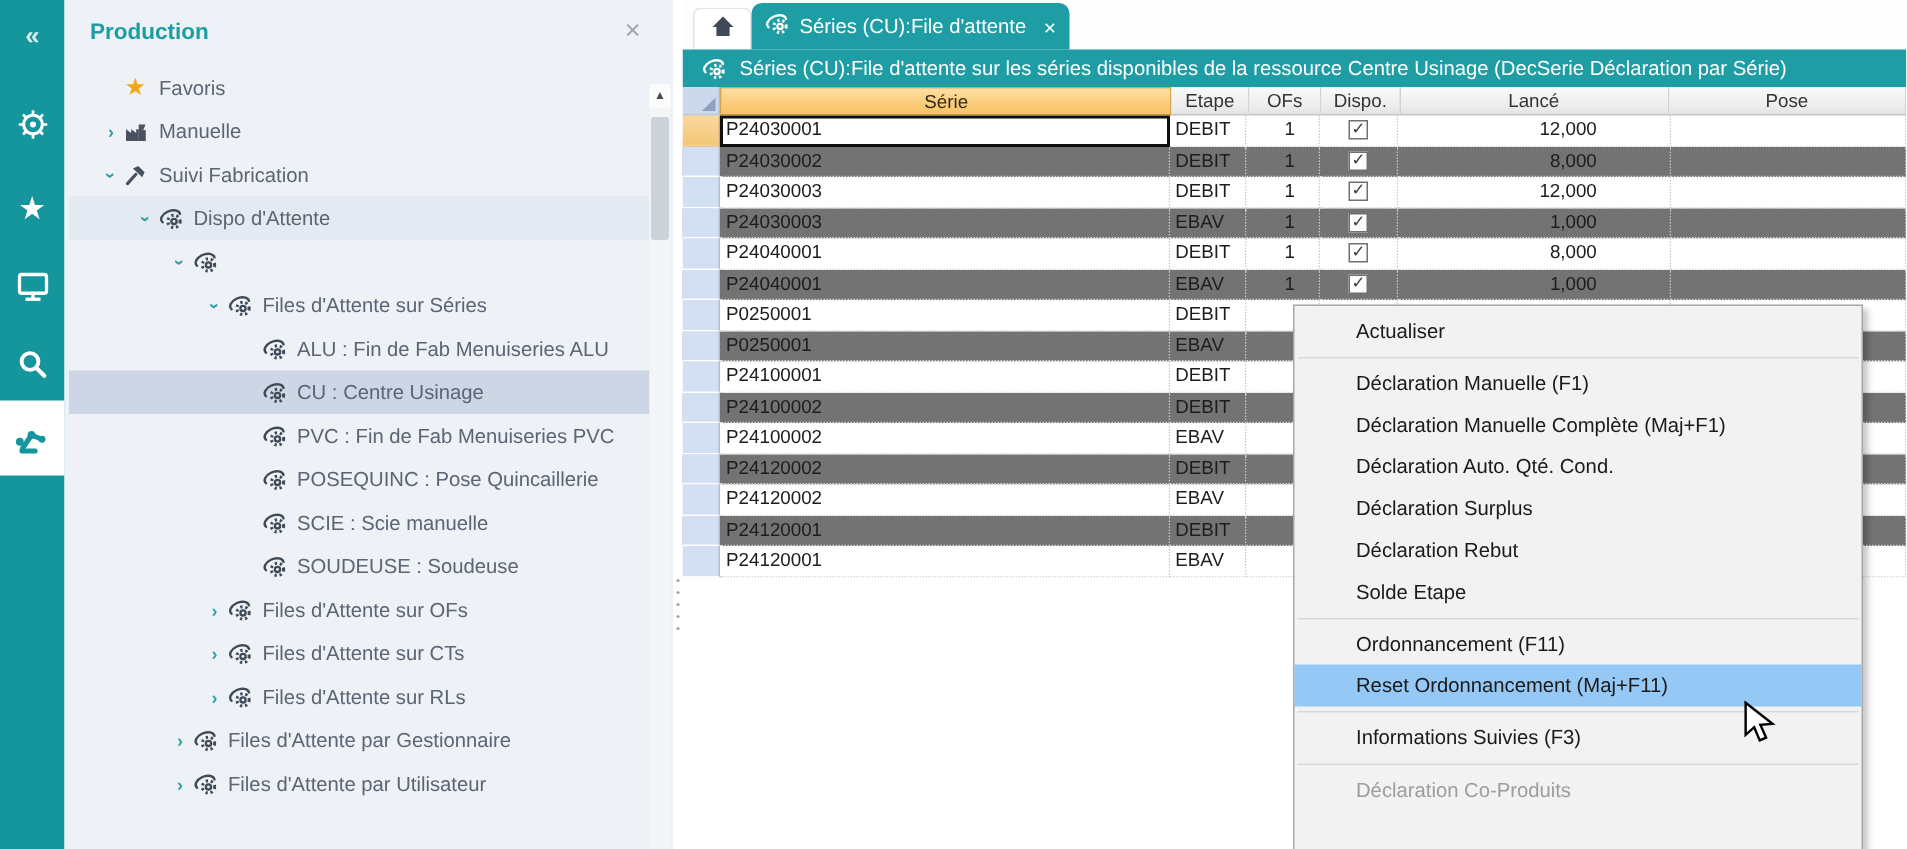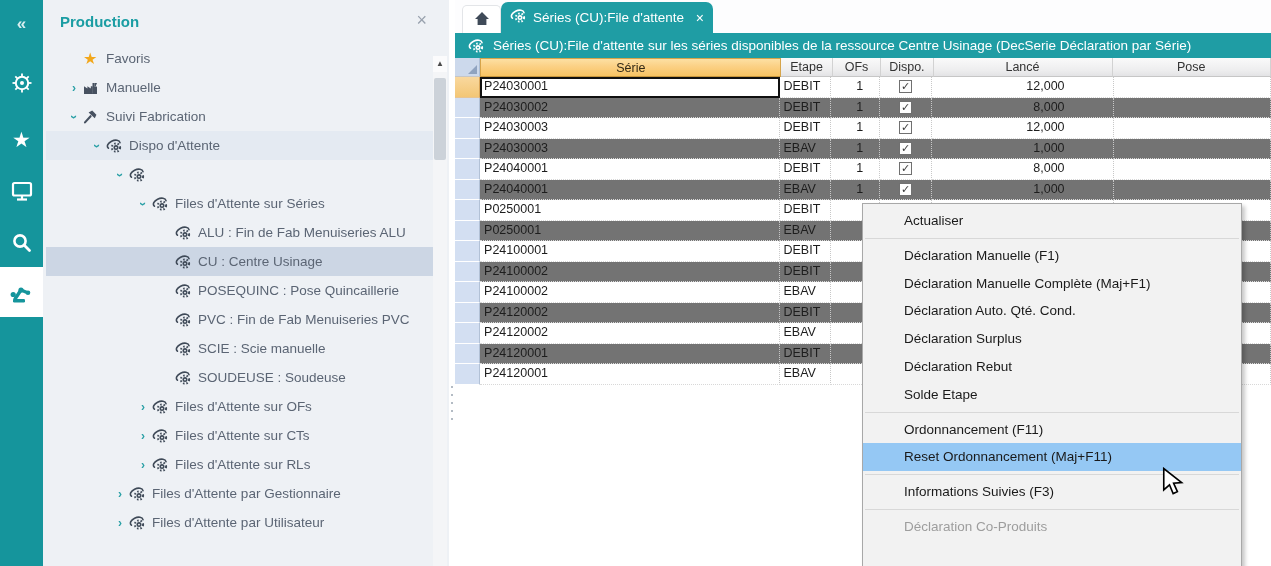--- a/index.html
+++ b/index.html
@@ -222,33 +222,33 @@
         <div class="trow" style="padding-left: 111px;">
           <span class="tchev"></span>
           <span class="ticon">
             <svg width="16" height="16" viewBox="0 0 16 16">
               <path d="M2.4 10.2 A6.6 4.1 -22 1 1 14 4.6" stroke="#3f4a58" stroke-width="1.6" fill="none" stroke-linecap="round"></path>
        <circle cx="10" cy="9.6" r="4.1" fill="none" stroke="#3f4a58" stroke-width="2" stroke-dasharray="1.5 1.9"></circle>
        <circle cx="10" cy="9.6" r="2.5" fill="#3f4a58"></circle>
               <circle cx="10" cy="9.6" r="0.95" fill="#eef1f5"></circle>
             </svg>
           </span>
+          <span class="tlabel">PVC : Fin de Fab Menuiseries PVC</span>
+        </div>
+        <div class="trow" style="padding-left: 111px;">
+          <span class="tchev"></span>
+          <span class="ticon">
+            <svg width="16" height="16" viewBox="0 0 16 16">
+              <path d="M2.4 10.2 A6.6 4.1 -22 1 1 14 4.6" stroke="#3f4a58" stroke-width="1.6" fill="none" stroke-linecap="round"></path>
+       <circle cx="10" cy="9.6" r="4.1" fill="none" stroke="#3f4a58" stroke-width="2" stroke-dasharray="1.5 1.9"></circle>
+       <circle cx="10" cy="9.6" r="2.5" fill="#3f4a58"></circle>
+              <circle cx="10" cy="9.6" r="0.95" fill="#eef1f5"></circle>
+            </svg>
+          </span>
           <span class="tlabel">POSEQUINC : Pose Quincaillerie</span>
-        </div>
-        <div class="trow" style="padding-left: 111px;">
-          <span class="tchev"></span>
-          <span class="ticon">
-            <svg width="16" height="16" viewBox="0 0 16 16">
-              <path d="M2.4 10.2 A6.6 4.1 -22 1 1 14 4.6" stroke="#3f4a58" stroke-width="1.6" fill="none" stroke-linecap="round"></path>
-       <circle cx="10" cy="9.6" r="4.1" fill="none" stroke="#3f4a58" stroke-width="2" stroke-dasharray="1.5 1.9"></circle>
-       <circle cx="10" cy="9.6" r="2.5" fill="#3f4a58"></circle>
-              <circle cx="10" cy="9.6" r="0.95" fill="#eef1f5"></circle>
-            </svg>
-          </span>
-          <span class="tlabel">PVC : Fin de Fab Menuiseries PVC</span>
         </div>
         <div class="trow" style="padding-left: 111px;">
           <span class="tchev"></span>
           <span class="ticon">
             <svg width="16" height="16" viewBox="0 0 16 16">
               <path d="M2.4 10.2 A6.6 4.1 -22 1 1 14 4.6" stroke="#3f4a58" stroke-width="1.6" fill="none" stroke-linecap="round"></path>
        <circle cx="10" cy="9.6" r="4.1" fill="none" stroke="#3f4a58" stroke-width="2" stroke-dasharray="1.5 1.9"></circle>
        <circle cx="10" cy="9.6" r="2.5" fill="#3f4a58"></circle>
               <circle cx="10" cy="9.6" r="0.95" fill="#eef1f5"></circle>
             </svg>

